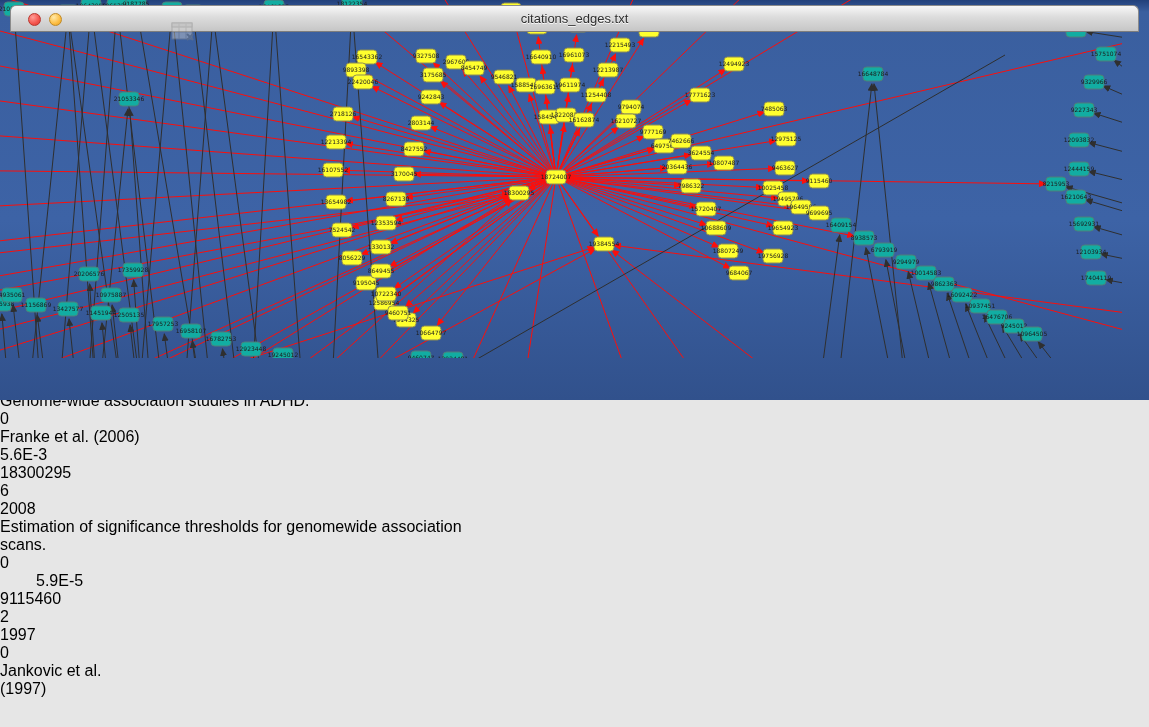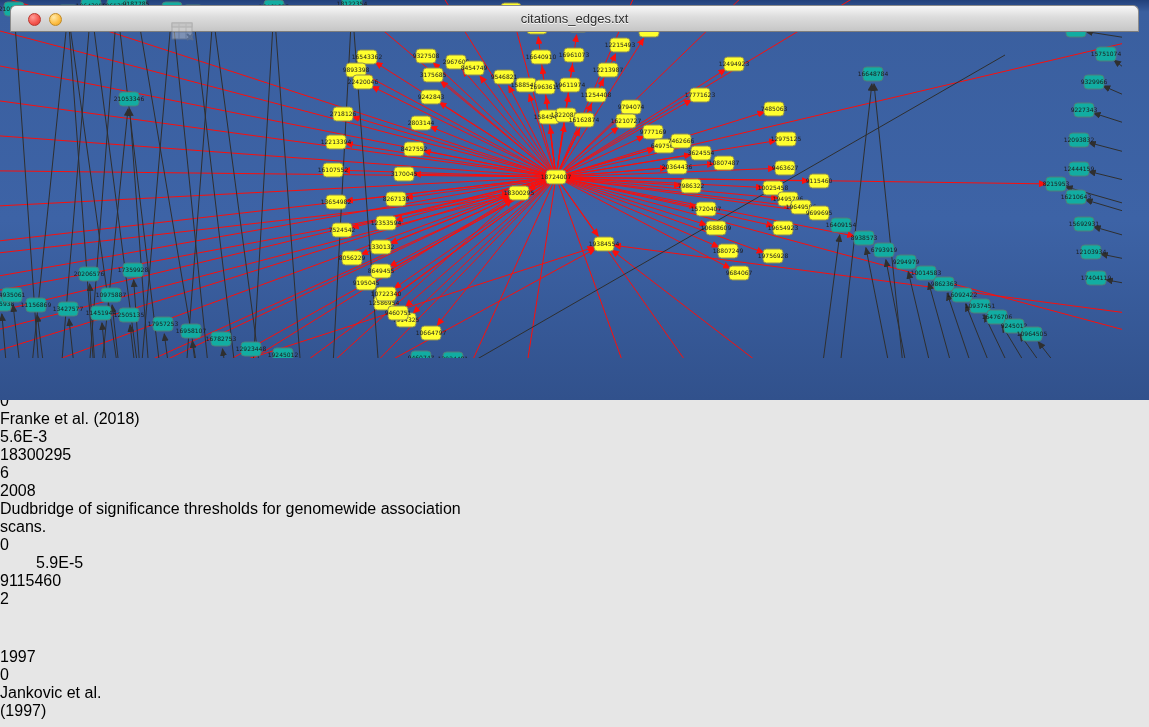--- a/index.html
+++ b/index.html
@@ -607,38 +607,39 @@
           <div class="tc al p26" style="width: 504px;">Changes of HCN gene expression and I(f) currents in Nkx2.5-positive cardiomyoc...</div>
           <div class="tc al p6" style="width: 66px;">49</div>
           <div class="tc ac" style="width: 142px;">Yano et al. (2008)</div>
           <div class="tc ac" style="width: 86px;">5.3E-5</div>
         </div>
         <div class="trow">
           <div class="strip"></div>
           <div class="tc al p8" style="width: 83px;">19384554</div>
           <div class="tc al p10" style="width: 85px;">6</div>
           <div class="tc al p8" style="width: 58px;">2009</div>
+          <div class="tc al p26" style="width: 504px;">Genome-wide association studies in ADHD.</div>
           <div class="tc al p6" style="width: 66px;">0</div>
-          <div class="tc ac" style="width: 142px;">Franke et al. (2018)</div>
+          <div class="tc ac" style="width: 142px;">Franke et al. (2006)</div>
           <div class="tc ac" style="width: 86px;">5.6E-3</div>
         </div>
         <div class="trow">
           <div class="strip"></div>
           <div class="tc al p8" style="width: 83px;">18300295</div>
           <div class="tc al p10" style="width: 85px;">6</div>
           <div class="tc al p8" style="width: 58px;">2008</div>
-          <div class="tc al p26" style="width: 504px;">Dudbridge of significance thresholds for genomewide association scans.</div>
+          <div class="tc al p26" style="width: 504px;">Estimation of significance thresholds for genomewide association scans.</div>
           <div class="tc al p6" style="width: 66px;">0</div>
           <div class="tc ac" style="width: 86px; padding-left: 36px;">5.9E-5</div>
         </div>
         <div class="trow">
           <div class="strip"></div>
           <div class="tc al p8" style="width: 83px;">9115460</div>
           <div class="tc al p10" style="width: 85px;">2</div>
-          <div class="tc al p8" style="width: 58px; margin-top: 40px;">1997</div>
+          <div class="tc al p8" style="width: 58px;">1997</div>
           <div class="tc al p6" style="width: 66px;">0</div>
           <div class="tc ac" style="width: 142px;">Jankovic et al. (1997)</div>
         </div>
       </div>
     <div id="vscroll">
       <div id="vthumb"></div>
     </div>
     <div id="vcorner"></div>
   </div>
 

